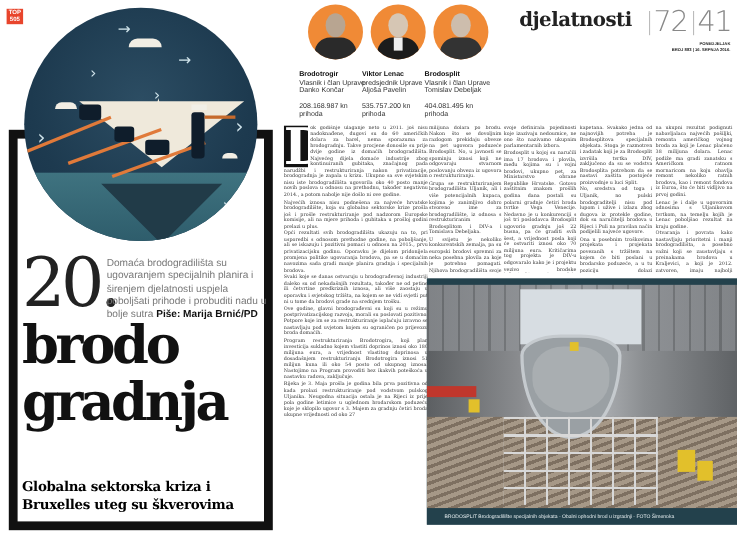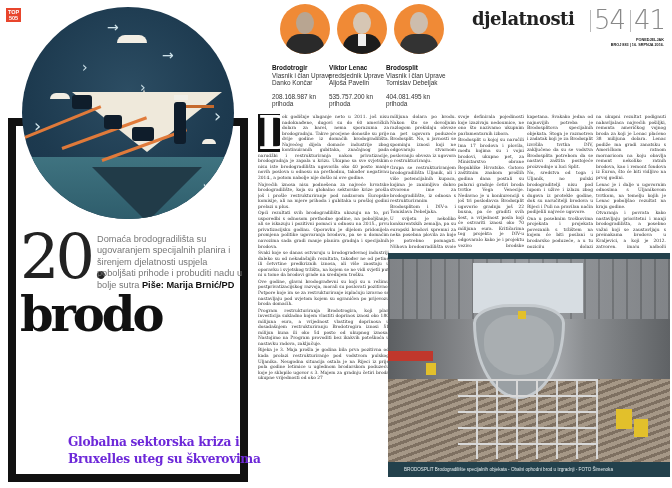--- a/index.html
+++ b/index.html
@@ -56,23 +56,22 @@
   }
   .lede .byline { color: #111; font-weight: bold; }
 
   .headline {
     position: absolute; left: 20px; top: 288px; width: 225px;
     font-family: "DejaVu Serif", serif; font-weight: bold; font-size: 48px; line-height: 52px;
     color: #111; letter-spacing: -3px;
   }
   .subhead {
     position: absolute; left: 20px; top: 434px; width: 225px;
-    font-family: "DejaVu Serif", serif; font-weight: bold; font-size: 12.2px; line-height: 17px; color: #6d28d9;
+    font-family: "DejaVu Serif", serif; font-weight: bold; font-size: 12.2px; line-height: 17px; color: #000000;
     letter-spacing: -0.3px;
-    margin-left: 48px;
   }
 
   
   .profile { position: absolute; top: 4px; width: 60px; }
   .profile .avatar {
     width: 50px; height: 50px; border-radius: 50%; background: #f08a36; position: relative; overflow: hidden; margin-left: 8px;
   }
   .avatar .head { position: absolute; left: 16px; top: 8px; width: 18px; height: 22px; border-radius: 50%; background: #c9b8a6; }
   .avatar .body { position: absolute; left: 6px; top: 30px; width: 38px; height: 26px; border-radius: 14px 14px 0 0; background: #2a2a2a; }
   .avatar .collar { position: absolute; left: 21px; top: 30px; width: 8px; height: 12px; background: #eee; }
@@ -177,20 +176,21 @@
 </div>
 
 <div class="big-number">20.</div>
 <div class="lede">
   <span>Domaća brodogradilišta su ugovaranjem specijalnih planira i širenjem djelatnosti uspjela poboljšati prihode i probuditi nadu u bolje sutra</span>
   <span class="byline">Piše: Marija Brnić/PD</span>
 </div>
 
 <div class="headline">
   <div>brodo</div>
+  <div>gradnja</div>
 </div>
 <div class="subhead">Globalna sektorska kriza i Bruxelles uteg su škverovima</div>
 
 <div class="profile" style="left:272px;">
   <div class="avatar">
     <div class="head" style="background:#b8a591;"></div>
     <div class="body"></div>
   </div>
   <div class="info">
     <div class="company">Brodotrogir</div>
@@ -223,21 +223,21 @@
     <div class="company">Brodosplit</div>
     <div>Vlasnik i član Uprave</div>
     <div>Tomislav Debeljak</div>
     <div class="revenue">404.081.495 kn</div>
     <div>prihoda</div>
   </div>
 </div>
 
 <div class="section-title">djelatnosti</div>
 <div class="page-sep" style="left:590px;"></div>
-<div class="page-num" style="left:594px;">54</div>
+<div class="page-num" style="left:594px;">72</div>
 <div class="page-sep" style="left:630px;"></div>
 <div class="page-num" style="left:634px;">41</div>
 <div class="issue-info">
   <div>PONEDJELJAK</div>
   <div>BROJ 883 | 16. SRPNJA 2016.</div>
 </div>
 
 <div class="col" style="left:258px;height:374px;">
   <span class="dropcap">D</span>
   <p>ok godišnje ulaganje neto u 2011. još nisu nadoknađene, dugovi su do 60 američkih dolara za barel, nema sporazuma za brodogradnju. Takve procjene donosile su prije dvije godine iz domaćih brodogradilišta. Najvećeg dijela domaće industrije zbog kontinuiranih gubitaka, značajnog pada narudžbi i restrukturiranja nakon privatizacije, brodogradnja je zapala u krizu. Ukupno sa sve svjetskim nisu iste brodogradilišta ugovorila oko 40 posto manje novih poslova u odnosu na prethodnu, također negativnu 2014., a potom nabolje nije došlo ni ove godine.</p>

